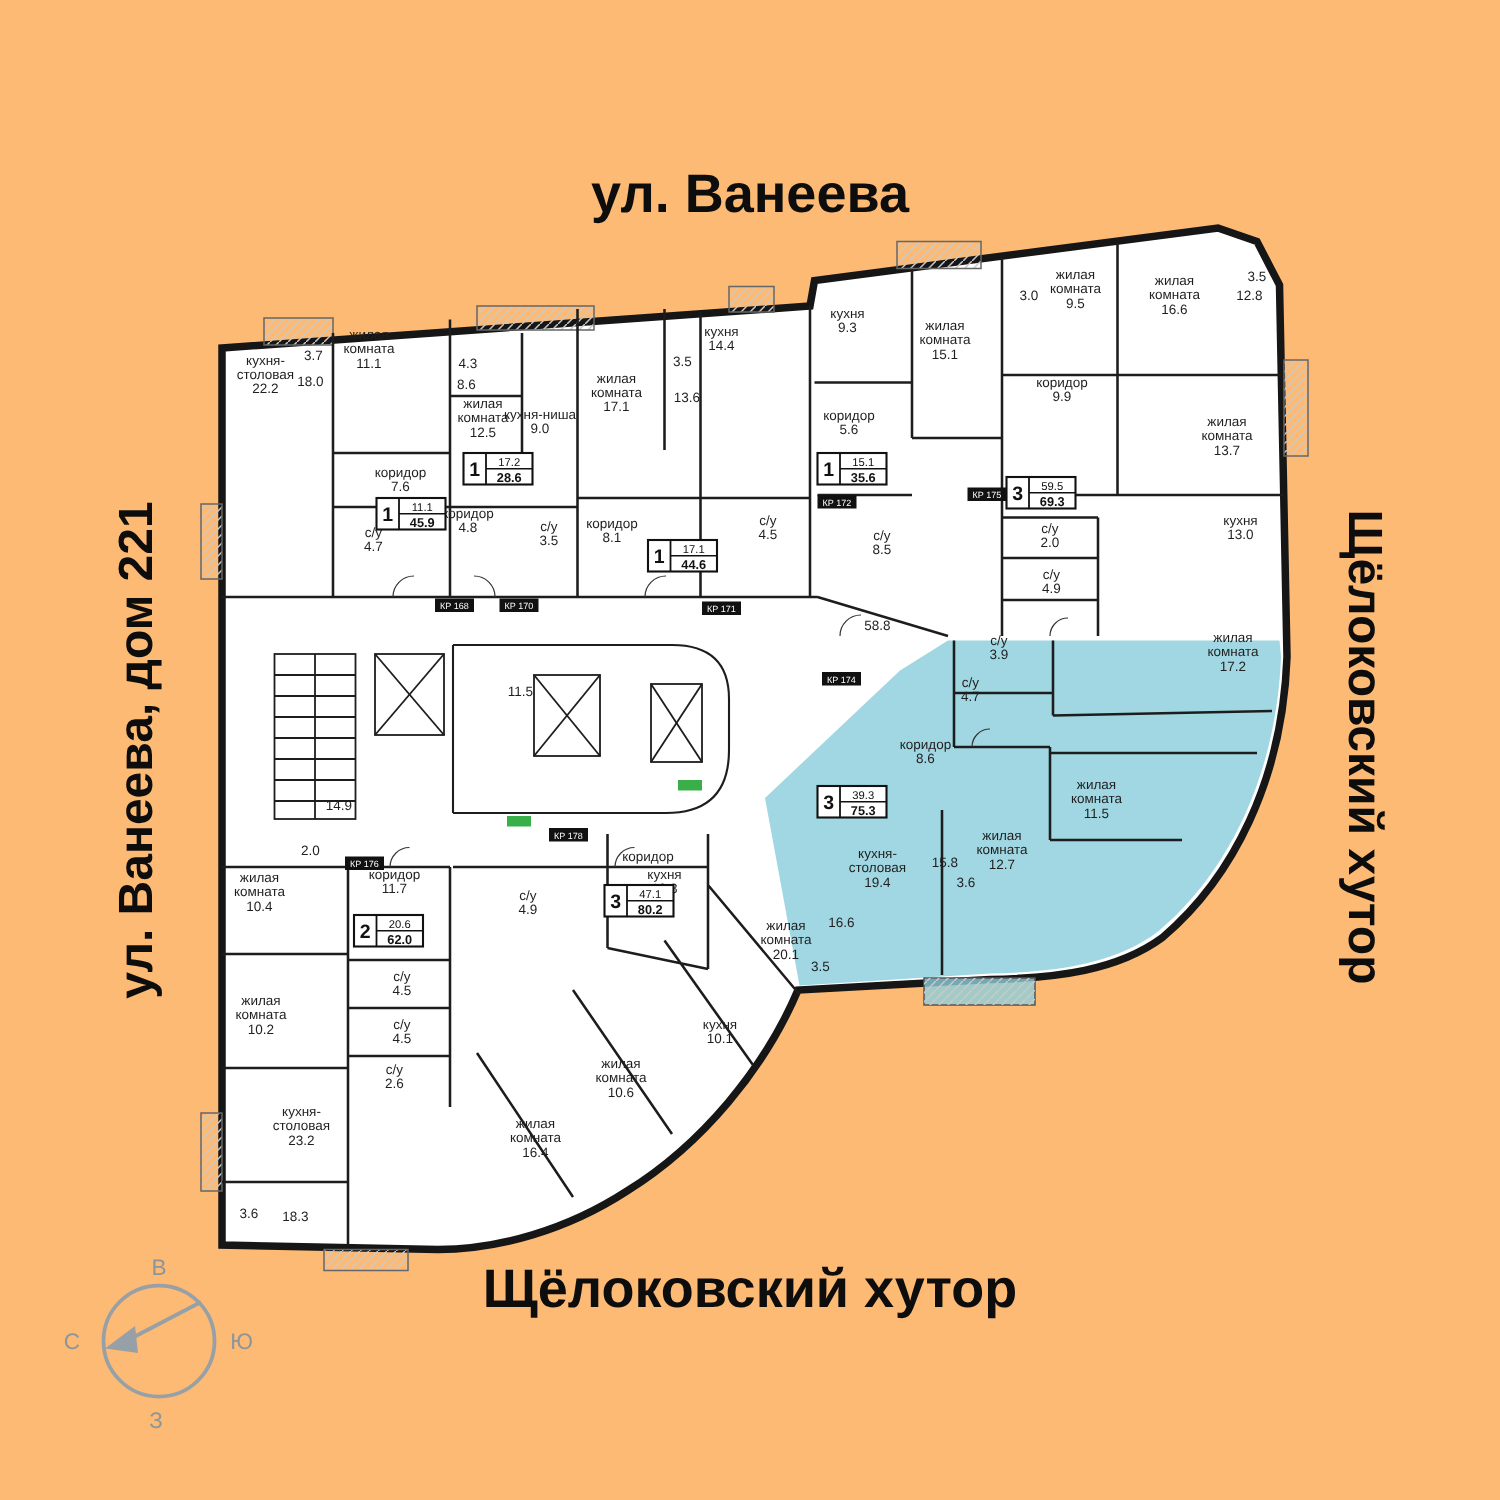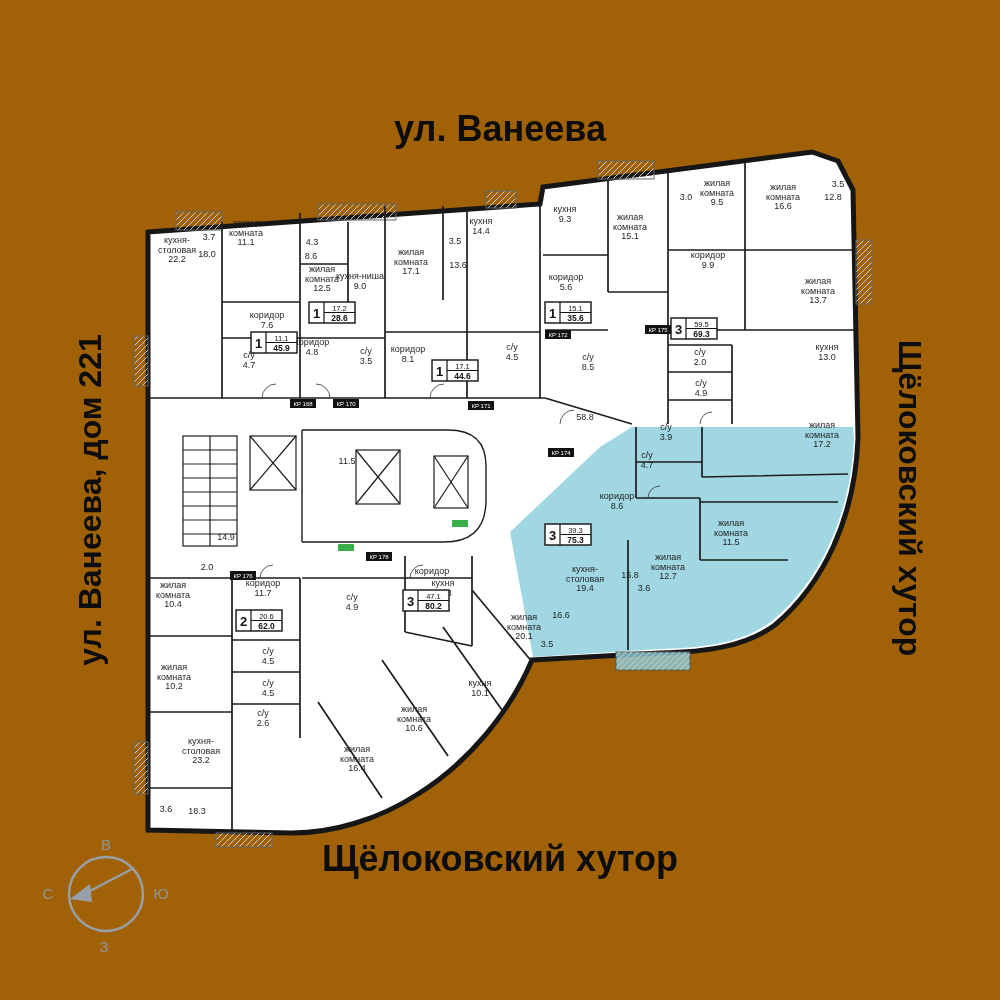--- a/index.html
+++ b/index.html
@@ -1,16 +1,16 @@
 <!DOCTYPE html>
 <html><head>
 <meta charset="utf-8">
 <style>
   html,body{margin:0;padding:0;background:#ffffff;}
-  .page{position:relative;width:1000px;height:1000px;background:#a16207;overflow:hidden;
+  .page{position:relative;width:1000px;height:1000px;background:#fdba74;overflow:hidden;
         font-family:"Liberation Sans",sans-serif;}
   svg{display:block;}
   .street{font:bold 36px "Liberation Sans",sans-serif;fill:#0d0d0d;text-anchor:middle;}
   .street-side{font:bold 32px "Liberation Sans",sans-serif;fill:#0d0d0d;text-anchor:middle;}
   .room{font:9px "Liberation Sans",sans-serif;fill:#1f1f1f;text-anchor:middle;}
   .stamp-num{font:bold 13px "Liberation Sans",sans-serif;fill:#111;text-anchor:middle;}
   .stamp-a1{font:7.5px "Liberation Sans",sans-serif;fill:#111;text-anchor:middle;}
   .stamp-a2{font:bold 8.5px "Liberation Sans",sans-serif;fill:#111;text-anchor:middle;}
   .tag-text{font:6px "Liberation Sans",sans-serif;fill:#ffffff;text-anchor:middle;}
   .compass-letter{font:15px "Liberation Sans",sans-serif;fill:#8d959b;text-anchor:middle;}

